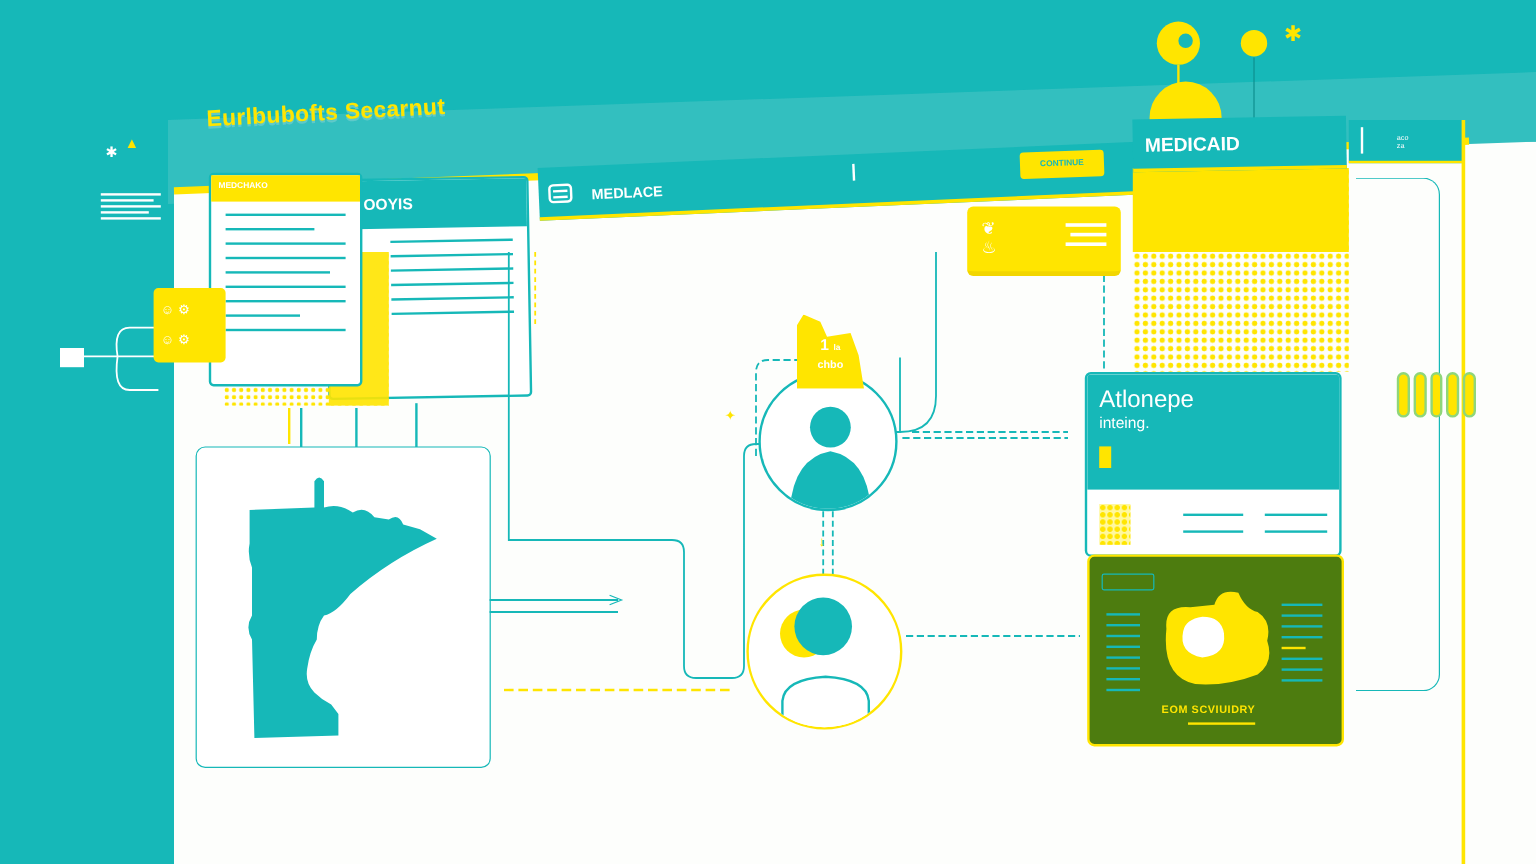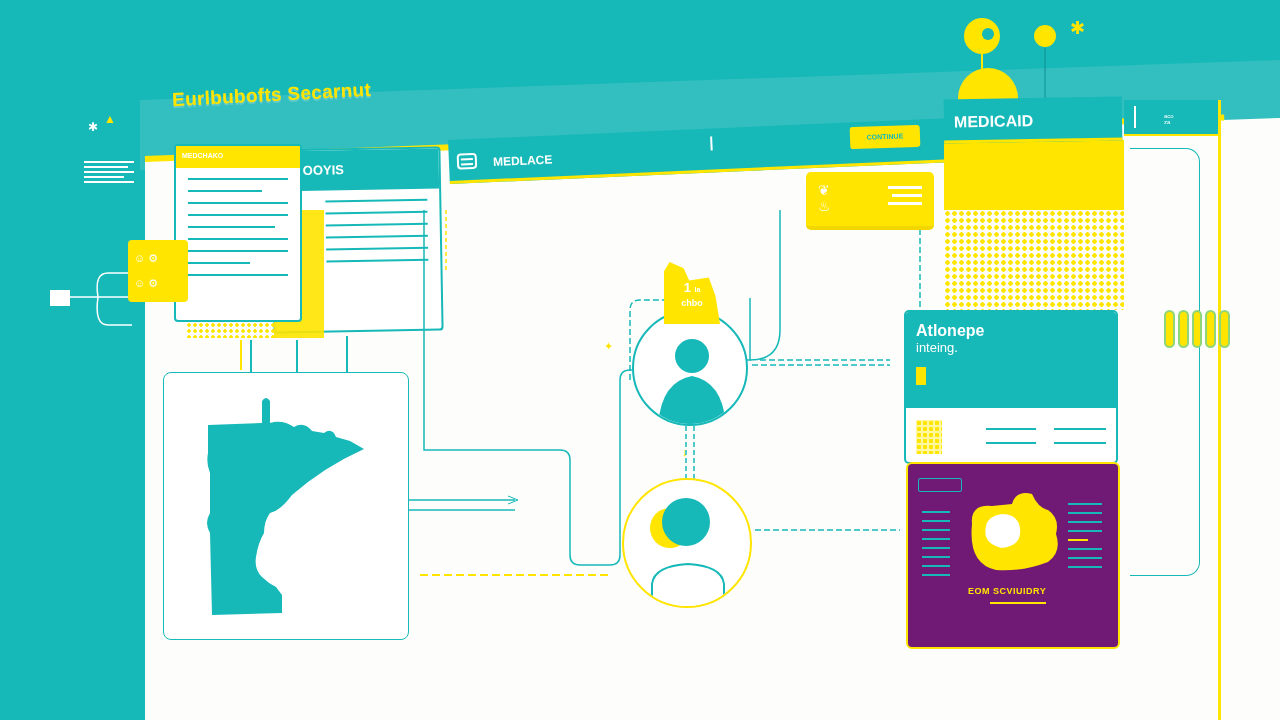--- a/index.html
+++ b/index.html
@@ -26,23 +26,23 @@
   .medicaid-tab{position:absolute;left:944px;top:98px;width:178px;height:44px;background:#16b8b8;color:#fff;font-weight:700;font-size:16px;padding:14px 10px;transform:rotate(-1deg);border-bottom:3px solid #ffe500}
   .right-tab{position:absolute;left:1124px;top:100px;width:96px;height:36px;background:#16b8b8;border-bottom:2px solid #ffe500;color:#fff;font-size:6px;padding:13px 40px}
   .right-tab:before{content:"";position:absolute;left:10px;top:6px;width:2px;height:22px;background:#fff}
   .halftone{position:absolute;left:944px;top:140px;width:180px;height:170px;background:radial-gradient(circle,#ffe500 2px,transparent 2.5px) 0 0/7px 7px;}
   .halftone-solid{position:absolute;left:944px;top:140px;width:180px;height:70px;background:#ffe500}
   .ticket{position:absolute;left:806px;top:172px;width:128px;height:58px;background:#ffe500;border-radius:5px;border-bottom:4px solid #f2d600}
   .ticket .bars div{position:absolute;right:12px;height:3px;background:#fff}
   .circle{position:absolute;border-radius:50%;border:2px solid #16b8b8;overflow:hidden;background:#fff}
   .info-card{position:absolute;left:904px;top:310px;width:214px;height:154px;background:#fff;border:2px solid #16b8b8;border-radius:5px;overflow:hidden}
   .info-card .top{height:96px;background:#16b8b8;padding:10px 10px;color:#fff}
-  .info-card .t1{font-size:16px;font-weight:700}
+  .info-card .t1{font-size:20px;font-weight:400}
   .info-card .t2{font-size:13px;margin-top:0}
-  .summary-card{position:absolute;left:906px;top:462px;width:214px;height:187px;background:#701a75;border:2px solid #ffe500;border-radius:6px}
+  .summary-card{position:absolute;left:906px;top:462px;width:214px;height:160px;background:#4d7c0f;border:2px solid #ffe500;border-radius:6px}
   .summary-label{position:absolute;left:60px;top:122px;color:#ffe500;font-size:9px;font-weight:700;letter-spacing:.5px}
   .state-card{position:absolute;left:163px;top:372px;width:246px;height:268px;border:1.5px solid #16b8b8;border-radius:8px;background:#fff}
   .app-card{position:absolute;left:128px;top:240px;width:60px;height:62px;background:#ffe500;border-radius:4px}
 </style>
 </head>
 <body>
 
 <div class="stage">
   <div class="sky-shade"></div>
 

